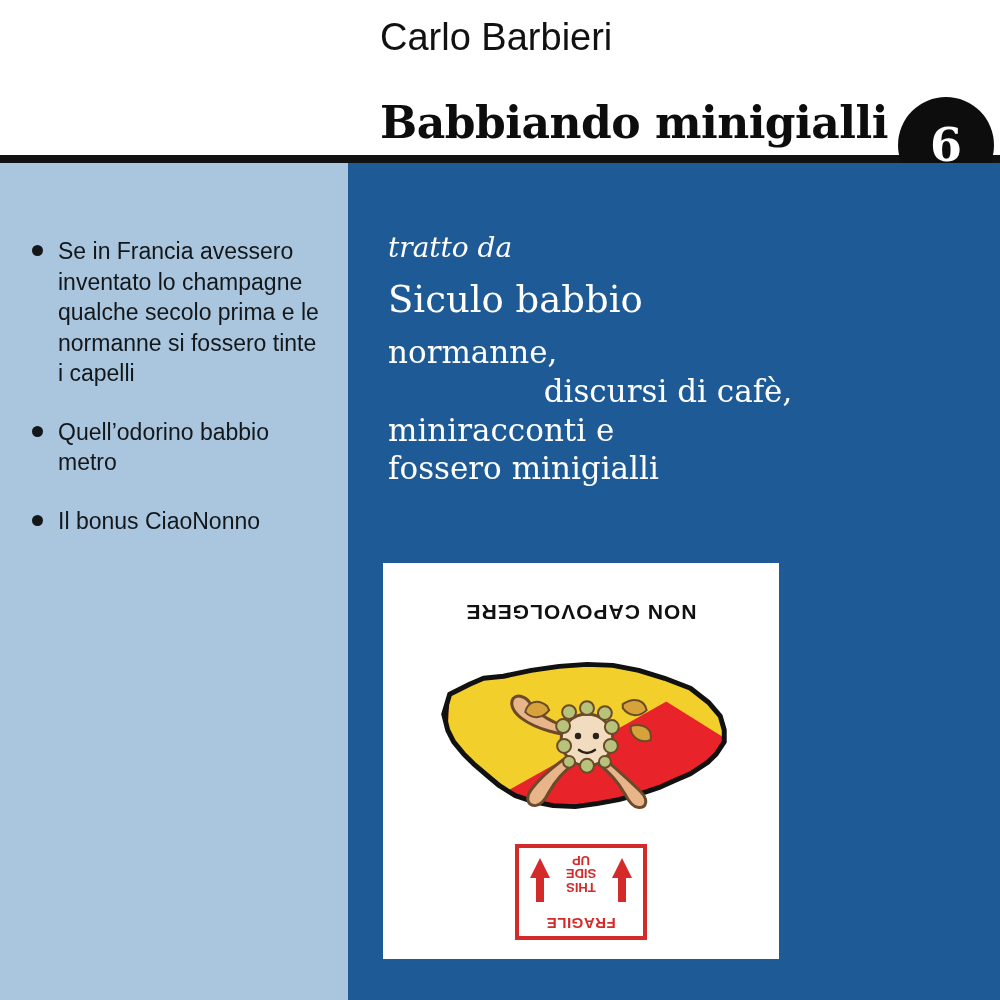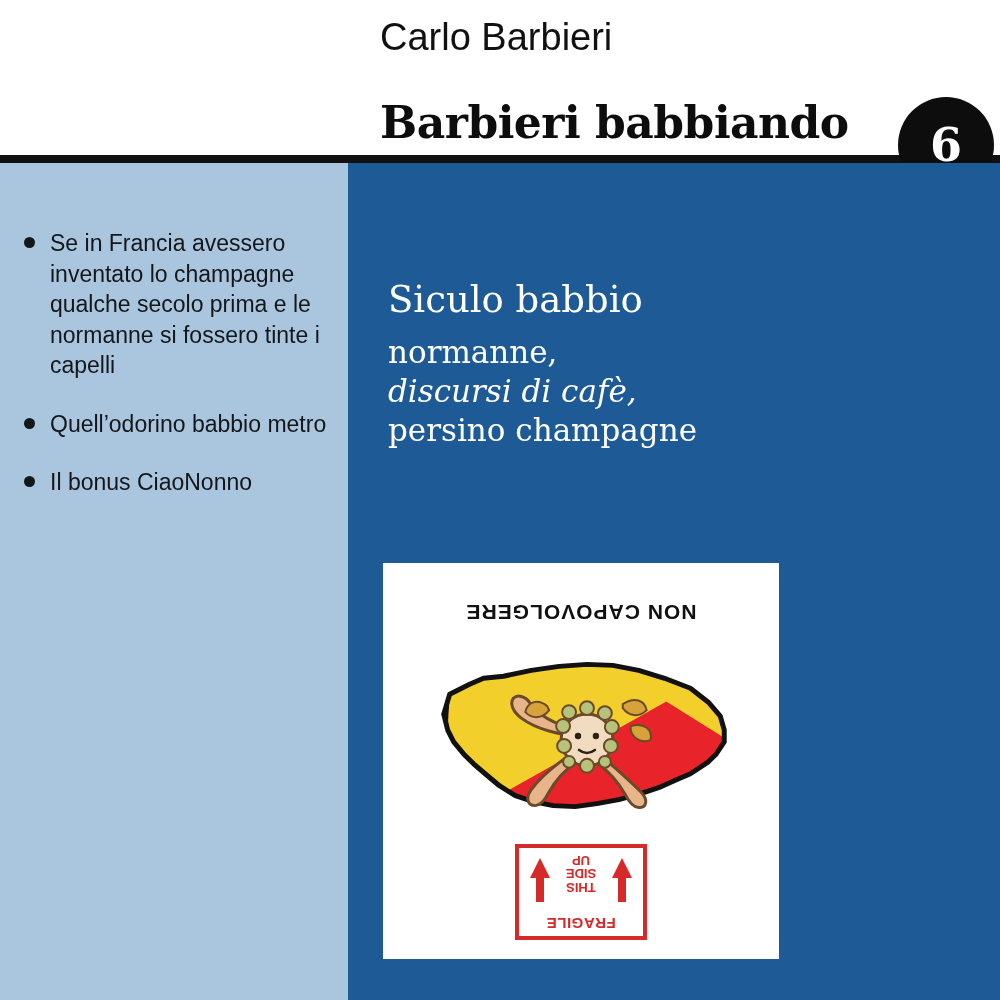--- a/index.html
+++ b/index.html
@@ -86,21 +86,21 @@
   
   .left-panel {
     position: absolute;
     left: 0;
     top: 163px;
     width: 348px;
     height: 837px;
     background: #a9c6de;
   }
   .toc-list {
-    margin: 0;
+    margin: 8px;
     padding: 65px 18px 0 22px;
     list-style: none;
   }
   .toc-item {
     position: relative;
     padding-left: 28px;
     margin-bottom: 28px;
     font-family: "Liberation Sans", sans-serif;
     font-size: 23px;
     line-height: 1.33;
@@ -147,21 +147,21 @@
     position: absolute;
     left: 40px;
     top: 170px;
     width: 560px;
     font-family: "DejaVu Serif", serif;
     font-size: 31px;
     line-height: 1.25;
     color: #ffffff;
   }
   .subtitle .ital {
-    font-style: italic;
+    text-align: center;
   }
 
   
   .cover-frame {
     position: absolute;
     left: 35px;
     top: 400px;
     width: 396px;
     height: 396px;
     background: #ffffff;
@@ -239,21 +239,21 @@
   .arrow-left { left: 8px; }
   .arrow-right { right: 8px; }
 </style>
 </head>
 <body>
 
 <div class="page">
 
   <div class="header">
     <div class="author">Carlo Barbieri</div>
-    <div class="series-title">Barbieri babbiando</div>
+    <div class="series-title">Babbiando minigialli</div>
     <div class="header-rule-left"></div>
     <div class="header-rule-right"></div>
     <div class="issue-badge">6</div>
   </div>
 
   <div class="left-panel">
     <ul class="toc-list">
       <li class="toc-item">
         <span class="bullet"></span>
         <span>Se in Francia avessero inventato lo champagne qualche secolo prima e le normanne si fossero tinte i capelli</span>
@@ -263,25 +263,27 @@
         <span>Quell’odorino babbio metro</span>
       </li>
       <li class="toc-item">
         <span class="bullet"></span>
         <span>Il bonus CiaoNonno</span>
       </li>
     </ul>
   </div>
 
   <div class="right-panel">
+    <div class="tratto">tratto da</div>
     <div class="book-title">Siculo babbio</div>
     <div class="subtitle">
       <div>normanne,</div>
       <div class="ital">discursi di cafè,</div>
-      <div>persino champagne</div>
+      <div>miniracconti e</div>
+      <div>fossero minigialli</div>
     </div>
 
     <div class="cover-frame">
       <div class="cover-inner">
 
         <div class="non-capovolgere">NON CAPOVOLGERE</div>
 
         <div class="sicily-wrap">
           <svg width="100%" height="200" viewBox="0 0 380 200">
             <defs>

